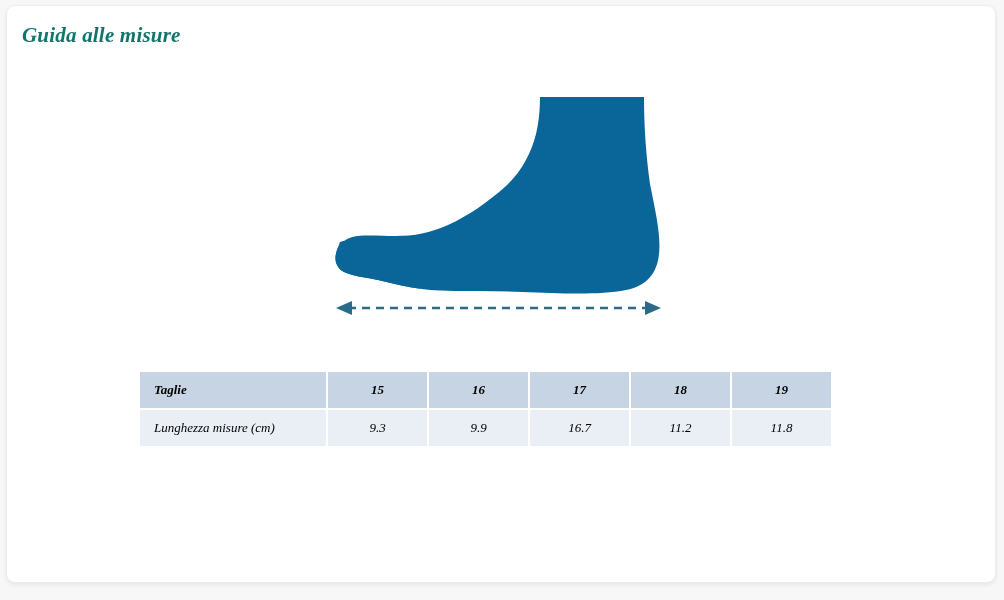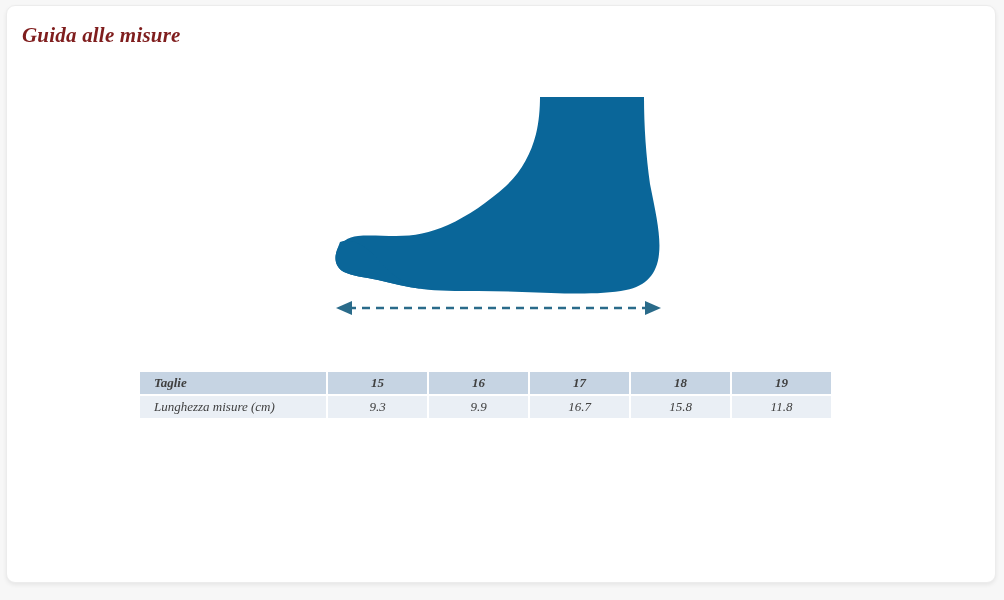--- a/index.html
+++ b/index.html
@@ -28,21 +28,21 @@
 
   #page-title {
     position: absolute;
     left: 15px;
     top: 17px;
     font-family: "Liberation Serif", serif;
     font-weight: bold;
     font-style: italic;
     font-size: 21px;
     letter-spacing: 0.2px;
-    color: #7f1d1d;
+    color: #0f766e;
     white-space: nowrap;
   }
 
   
   #foot-figure {
     position: absolute;
     left: 319px;
     top: 80px;
     width: 345px;
     height: 240px;
@@ -57,25 +57,25 @@
     width: 692px;
     border-collapse: separate;
     border-spacing: 2px 2px;
     table-layout: fixed;
   }
 
   #size-table th,
   #size-table td {
     padding: 0;
     margin: 0;
-    height: 22px;
+    height: 36px;
     font-family: "Liberation Serif", serif;
     font-style: italic;
     font-size: 13px;
-    color: #404040;
+    color: #000000;
     text-align: center;
     vertical-align: middle;
     white-space: nowrap;
   }
 
   col.col-label { width: 186px; }
   col.col-size  { width: 99px; }
 
   .row-head th,
   .row-head td {
@@ -173,19 +173,19 @@
         <th>18</th>
         <th>19</th>
       </tr>
     </thead>
     <tbody>
       <tr class="row-len">
         <td class="cell-label">Lunghezza misure (cm)</td>
         <td>9.3</td>
         <td>9.9</td>
         <td>16.7</td>
-        <td>15.8</td>
+        <td>11.2</td>
         <td>11.8</td>
       </tr>
     </tbody>
   </table>
 
 </div>
 
 </body></html>

